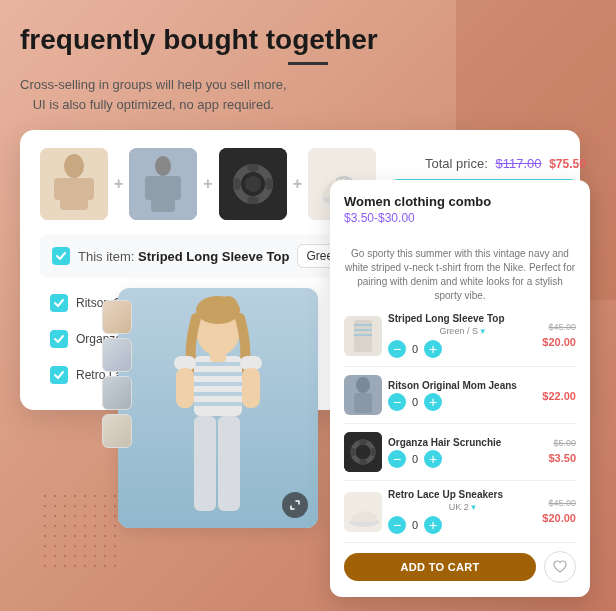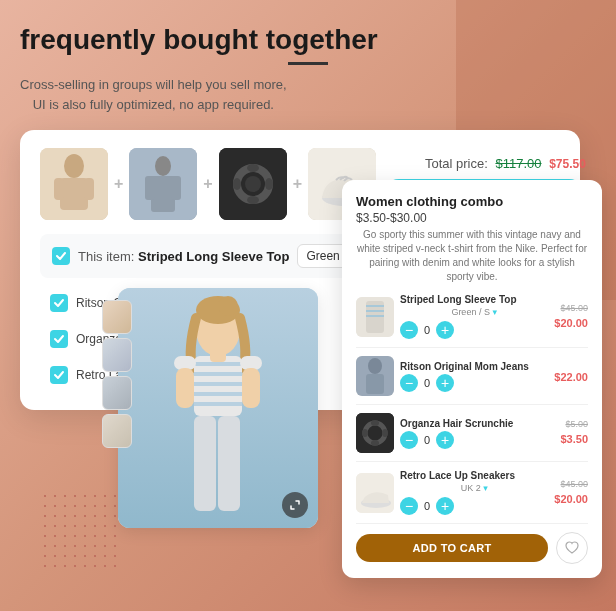--- a/index.html
+++ b/index.html
@@ -105,21 +105,21 @@
       align-items: flex-end;
       gap: 8px;
     }
     .total-price-line {
       font-size: 13px;
       color: #555;
       white-space: nowrap;
     }
     .total-price-line .old-price {
       text-decoration: line-through;
-      color: #15803d;
+      color: #8b5cf6;
       margin-left: 4px;
     }
     .total-price-line .new-price {
       color: #e85d5d;
       font-weight: 700;
       font-size: 12px;
       margin-left: 4px;
     }
     .add-to-cart-btn {
       background: #3dd4e4;
@@ -210,39 +210,39 @@
     }
     .sub-item-name {
       font-size: 12px;
       color: #444;
       flex: 1;
     }
 
     
     .right-card {
       position: absolute;
-      right: 14px;
+      right: 26px;
       top: 180px;
       width: 260px;
       background: #fff;
       border-radius: 12px;
       padding: 14px;
       box-shadow: 0 8px 24px rgba(0,0,0,0.15);
       z-index: 20;
     }
     .right-card-title {
       font-size: 13px;
       font-weight: 700;
       color: #222;
       margin-bottom: 2px;
     }
     .right-card-price-range {
       font-size: 12px;
-      color: #404040;
-      margin-bottom: 3px;
+      color: #8b5cf6;
+      margin-bottom: 22px;
     }
     .right-card-desc {
       font-size: 10px;
       color: #777;
       line-height: 1.4;
       margin-bottom: 10px;
       text-align: center;
     }
     .product-line {
       display: flex;

